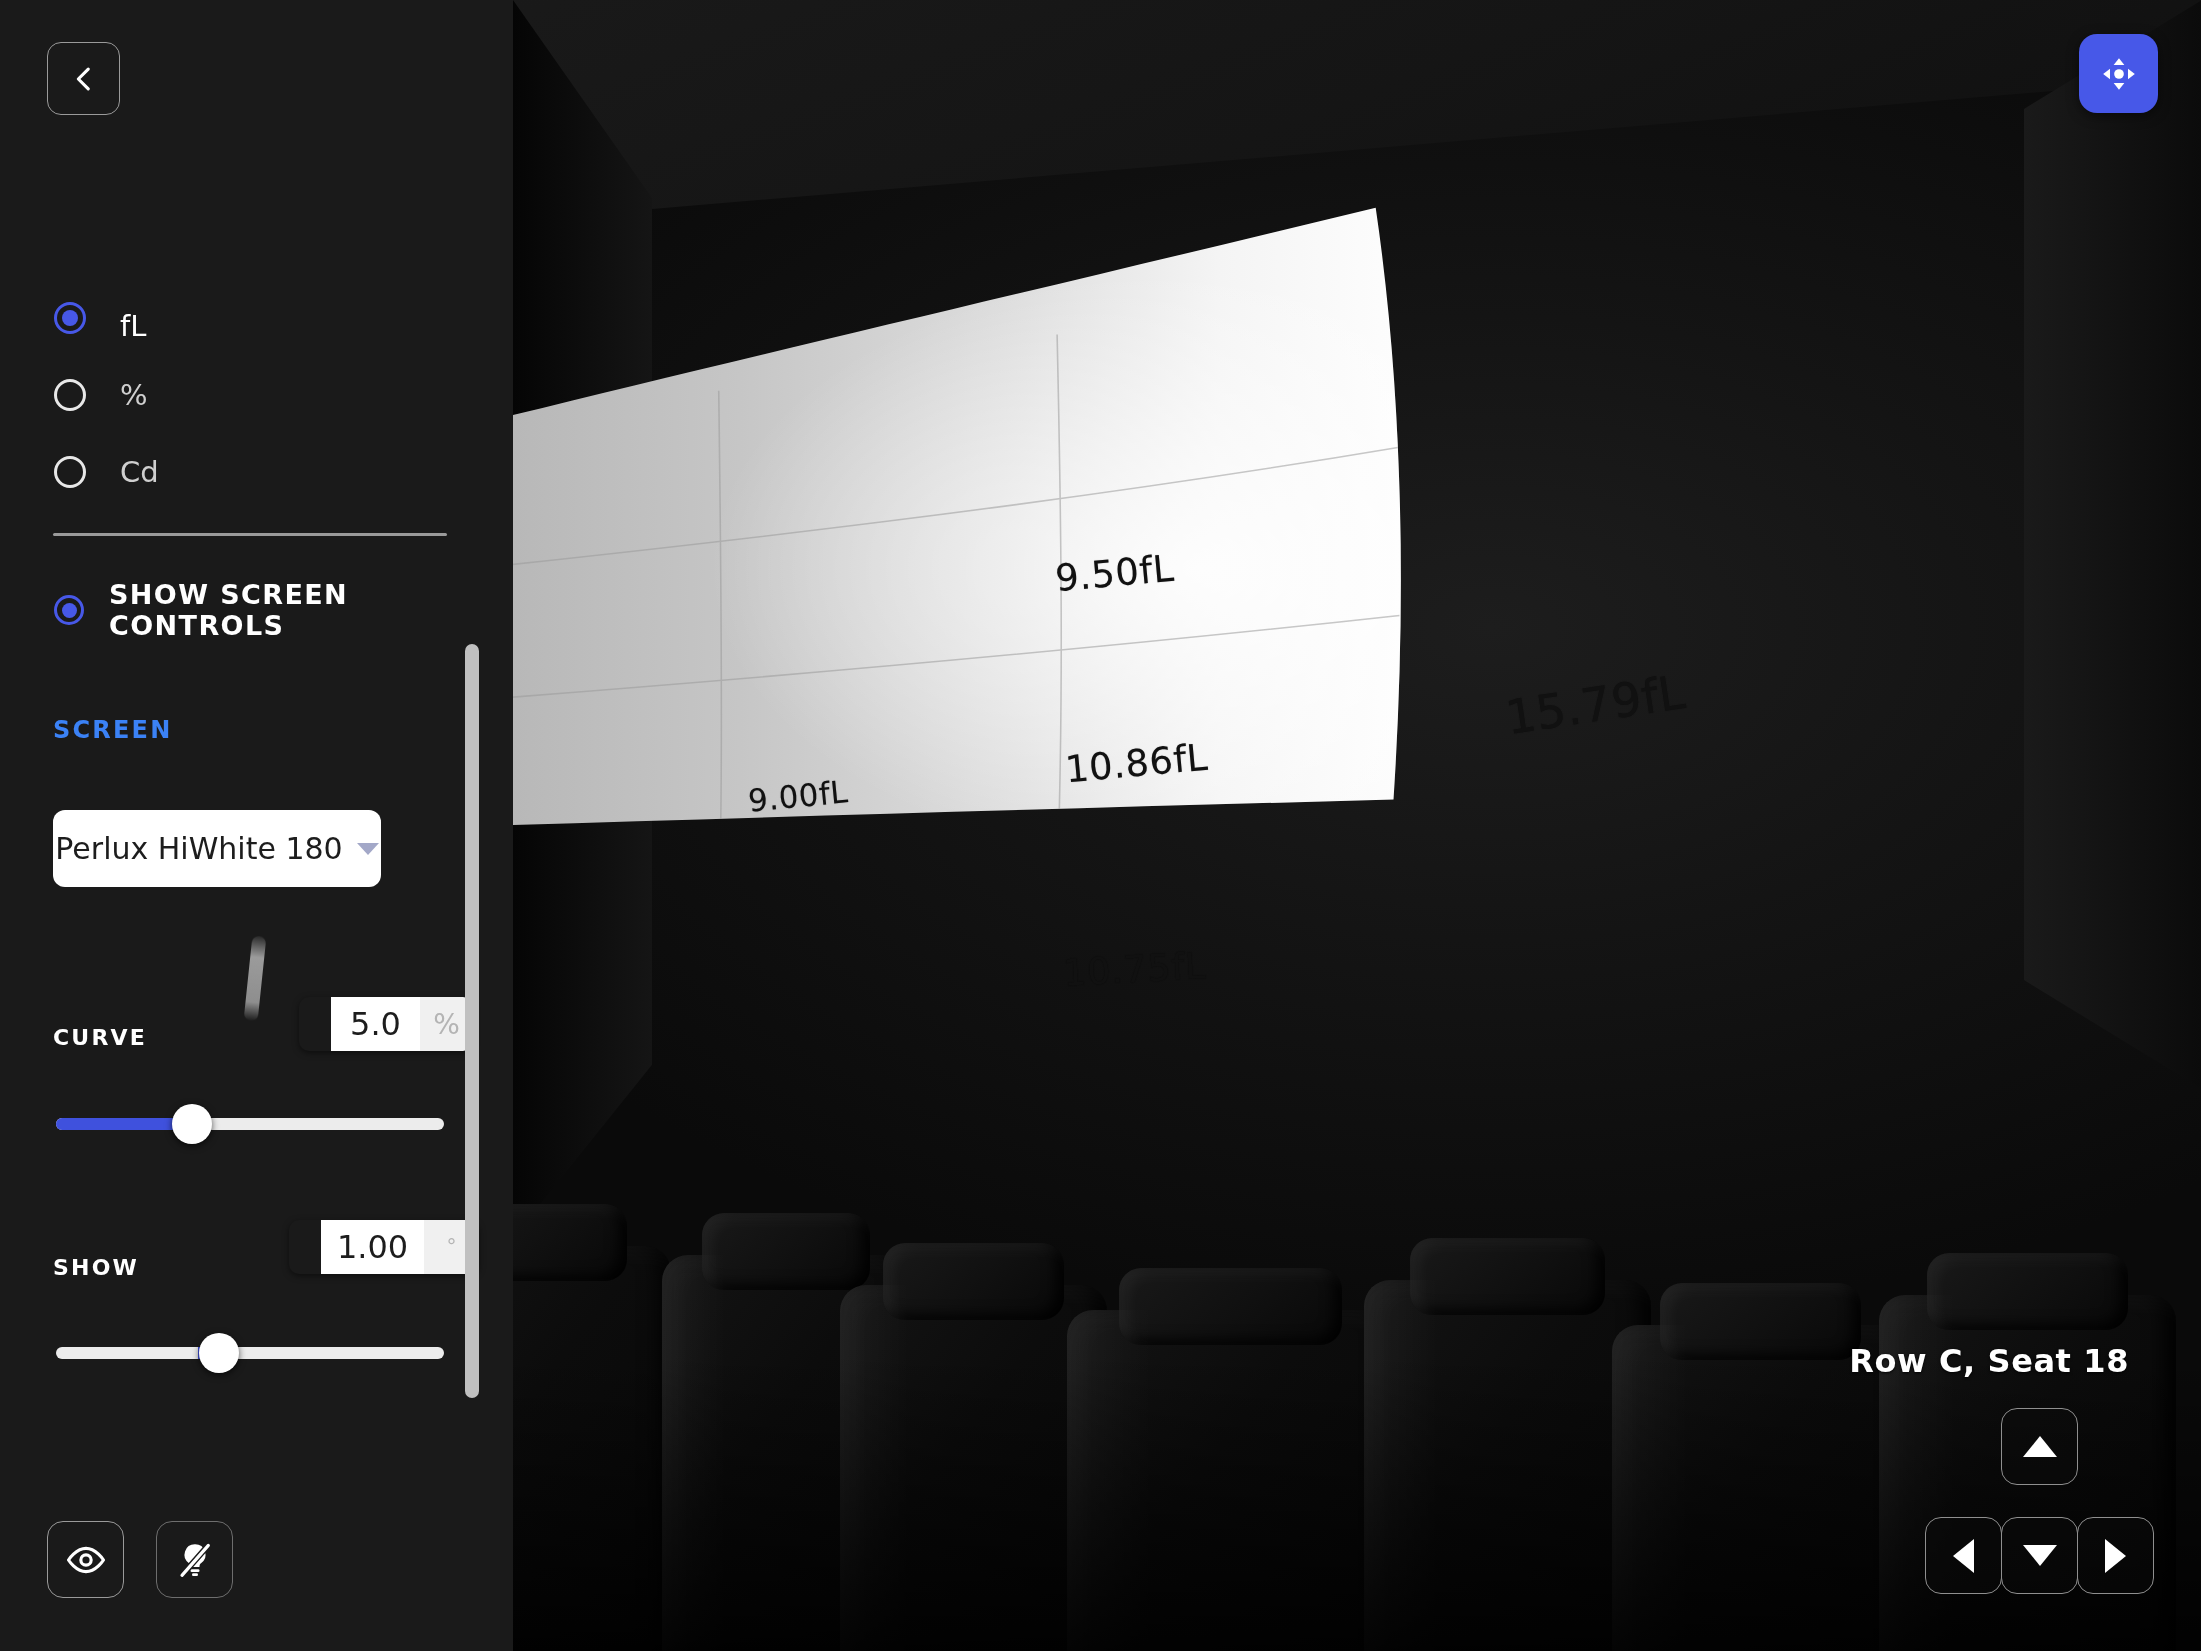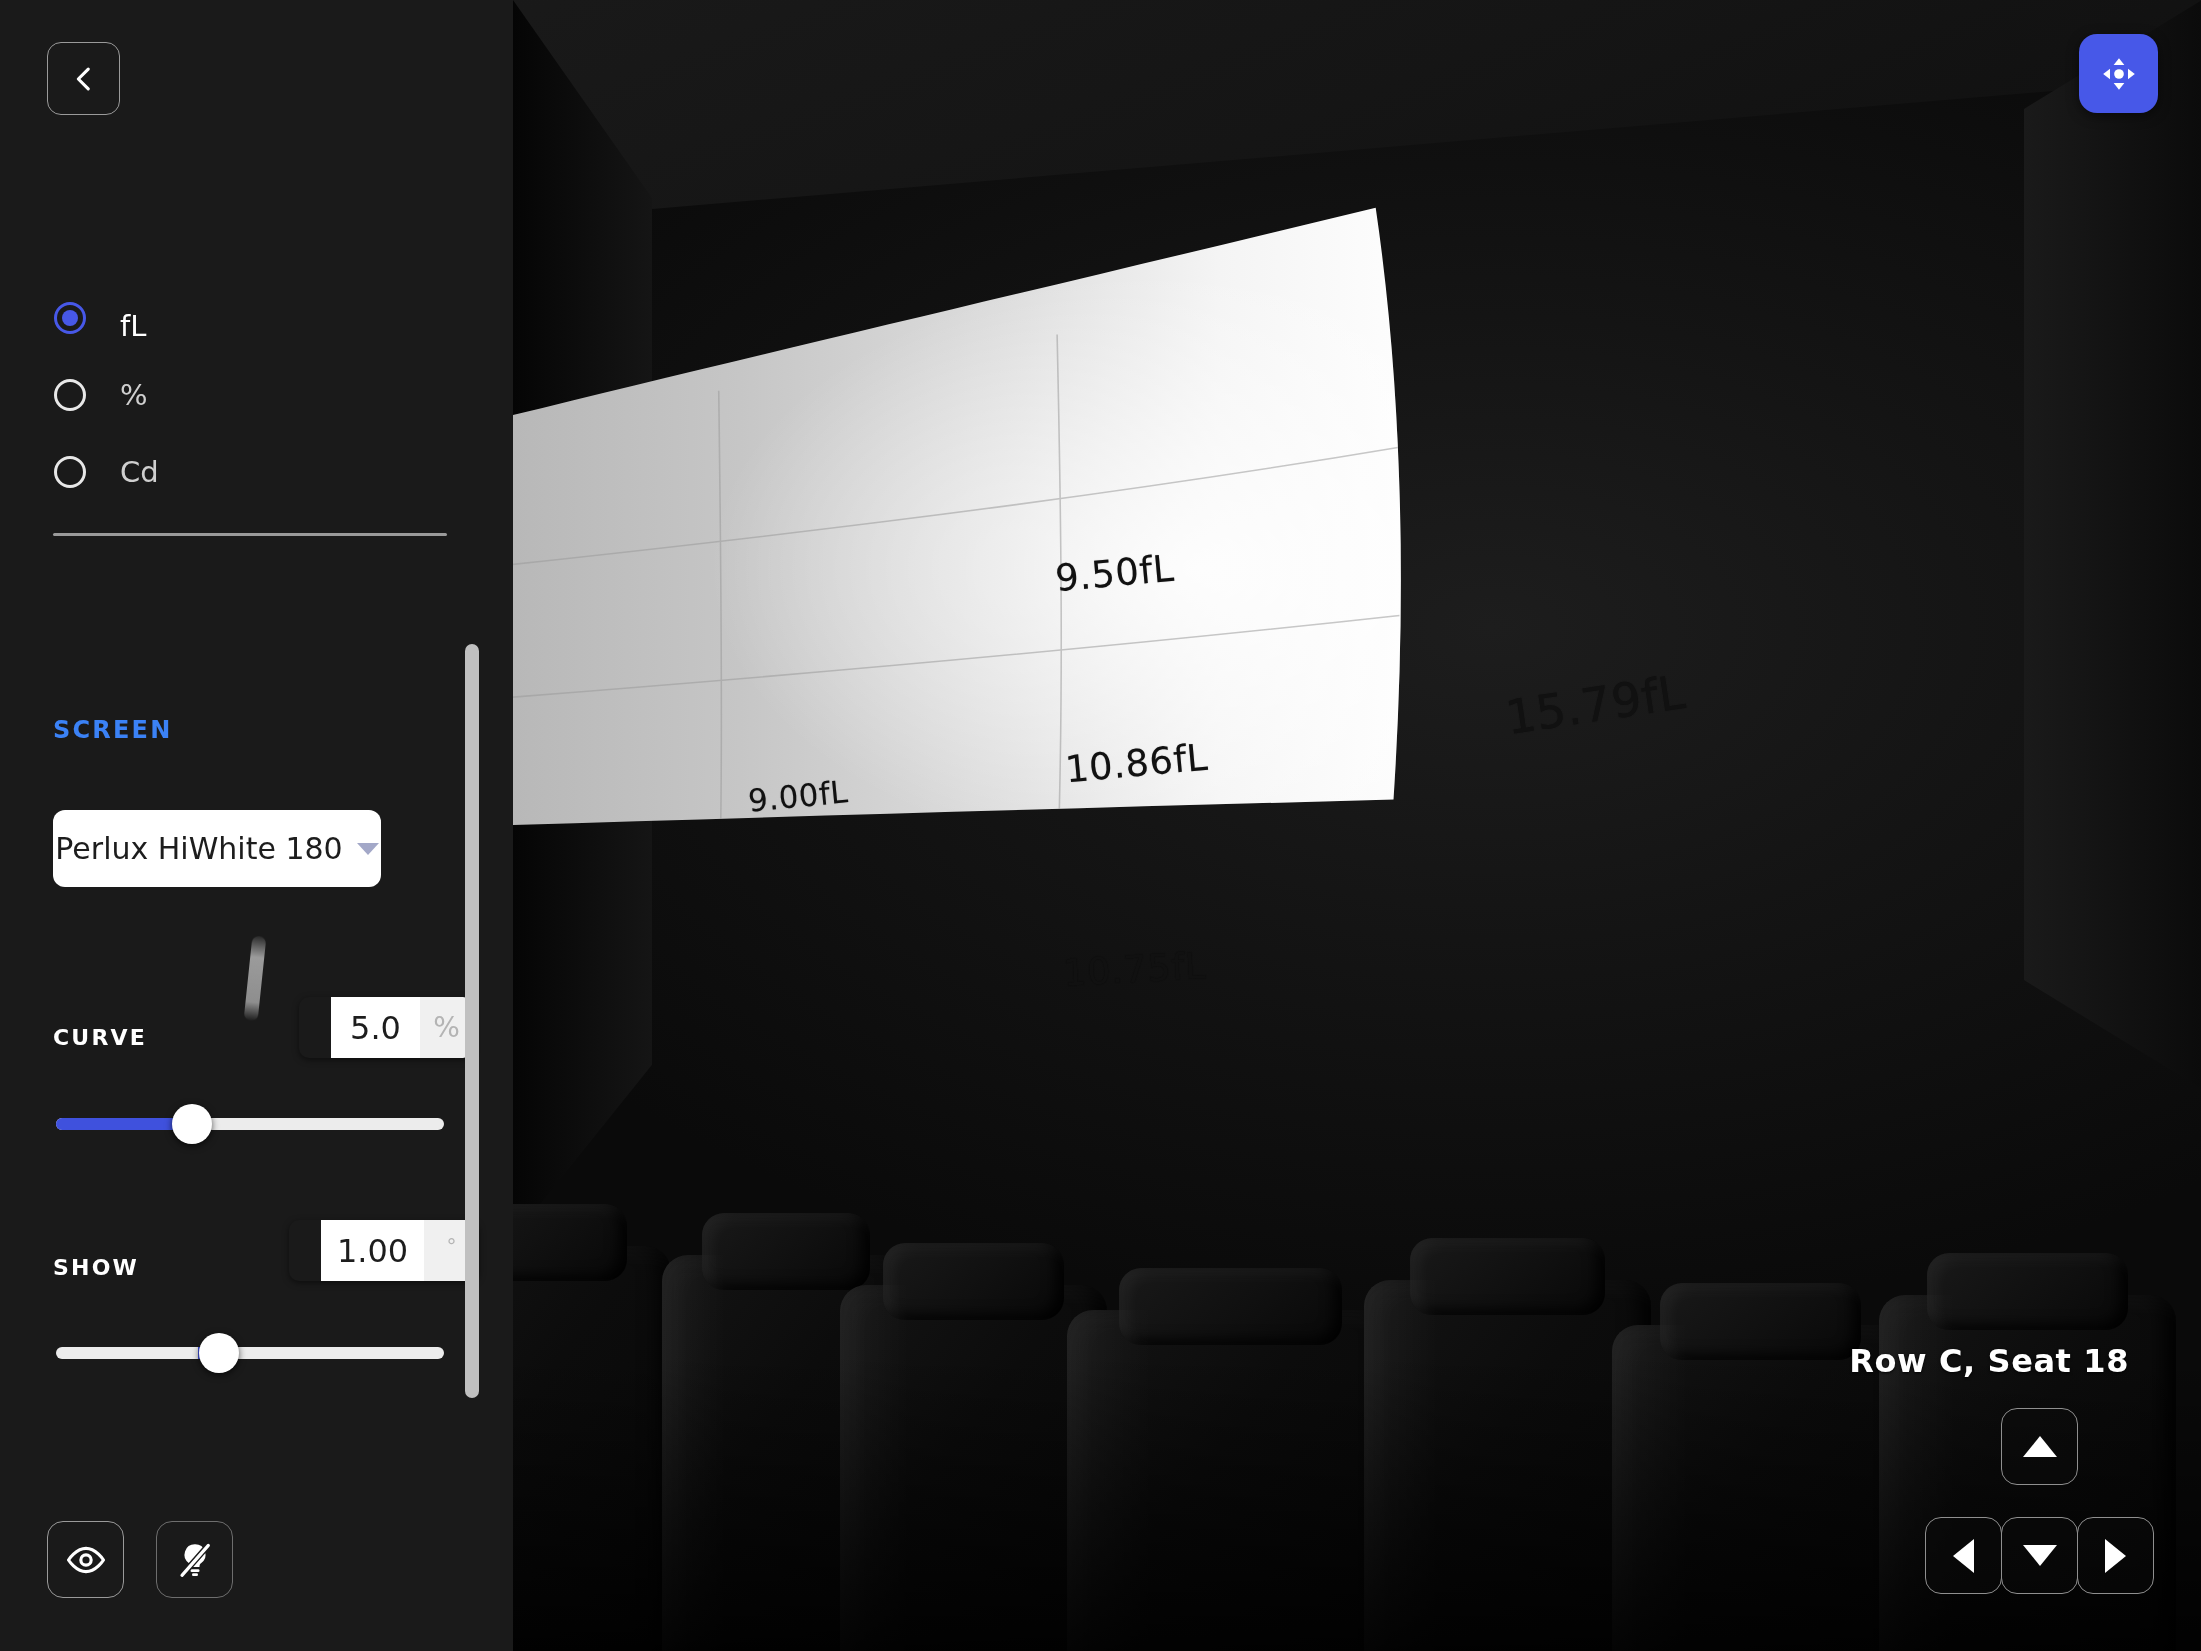--- a/index.html
+++ b/index.html
@@ -175,21 +175,21 @@
 
   .ctrl-label {
     position:absolute; color:#ffffff; font-size:22px; font-weight:700;
     letter-spacing:2.2px; font-family:"DejaVu Sans", sans-serif;
   }
   #curve-label { left:53px; top:1025px; }
   #tilt-label  { left:53px; top:1255px; }
 
   
   .numfield {
-    position:absolute; display:flex; height:61px; border-radius:10px; overflow:hidden;
+    position:absolute; display:flex; height:54px; border-radius:10px; overflow:hidden;
     box-shadow:0 2px 6px rgba(0,0,0,.5);
     padding-left:32px;
   }
   .numfield .val {
     background:#ffffff; color:#1d1d1d;
     display:flex;align-items:center;justify-content:center;
     font-size:32px; font-family:"DejaVu Sans", sans-serif;
   }
   .numfield .unit {
     background:#f0f0f0; color:#b4b4b4;
@@ -401,20 +401,26 @@
         <span class="radio-label">%</span>
       </div>
       <div class="radio-row">
         <span class="radio"></span>
         <span class="radio-label">Cd</span>
       </div>
     </div>
 
     <div class="divider"></div>
 
+    <div id="show-controls">
+      <span class="radio on">
+          <span class="dot"></span>
+        </span>
+      <span class="sc-label">SHOW SCREEN CONTROLS</span>
+    </div>
 
     <div class="section-title" id="screen-title">SCREEN</div>
 
     <div id="screen-select">
       <span class="sel-text">Perlux HiWhite 180</span>
       <span class="caret"></span>
     </div>
 
     <div id="curve-glyph"></div>
 

